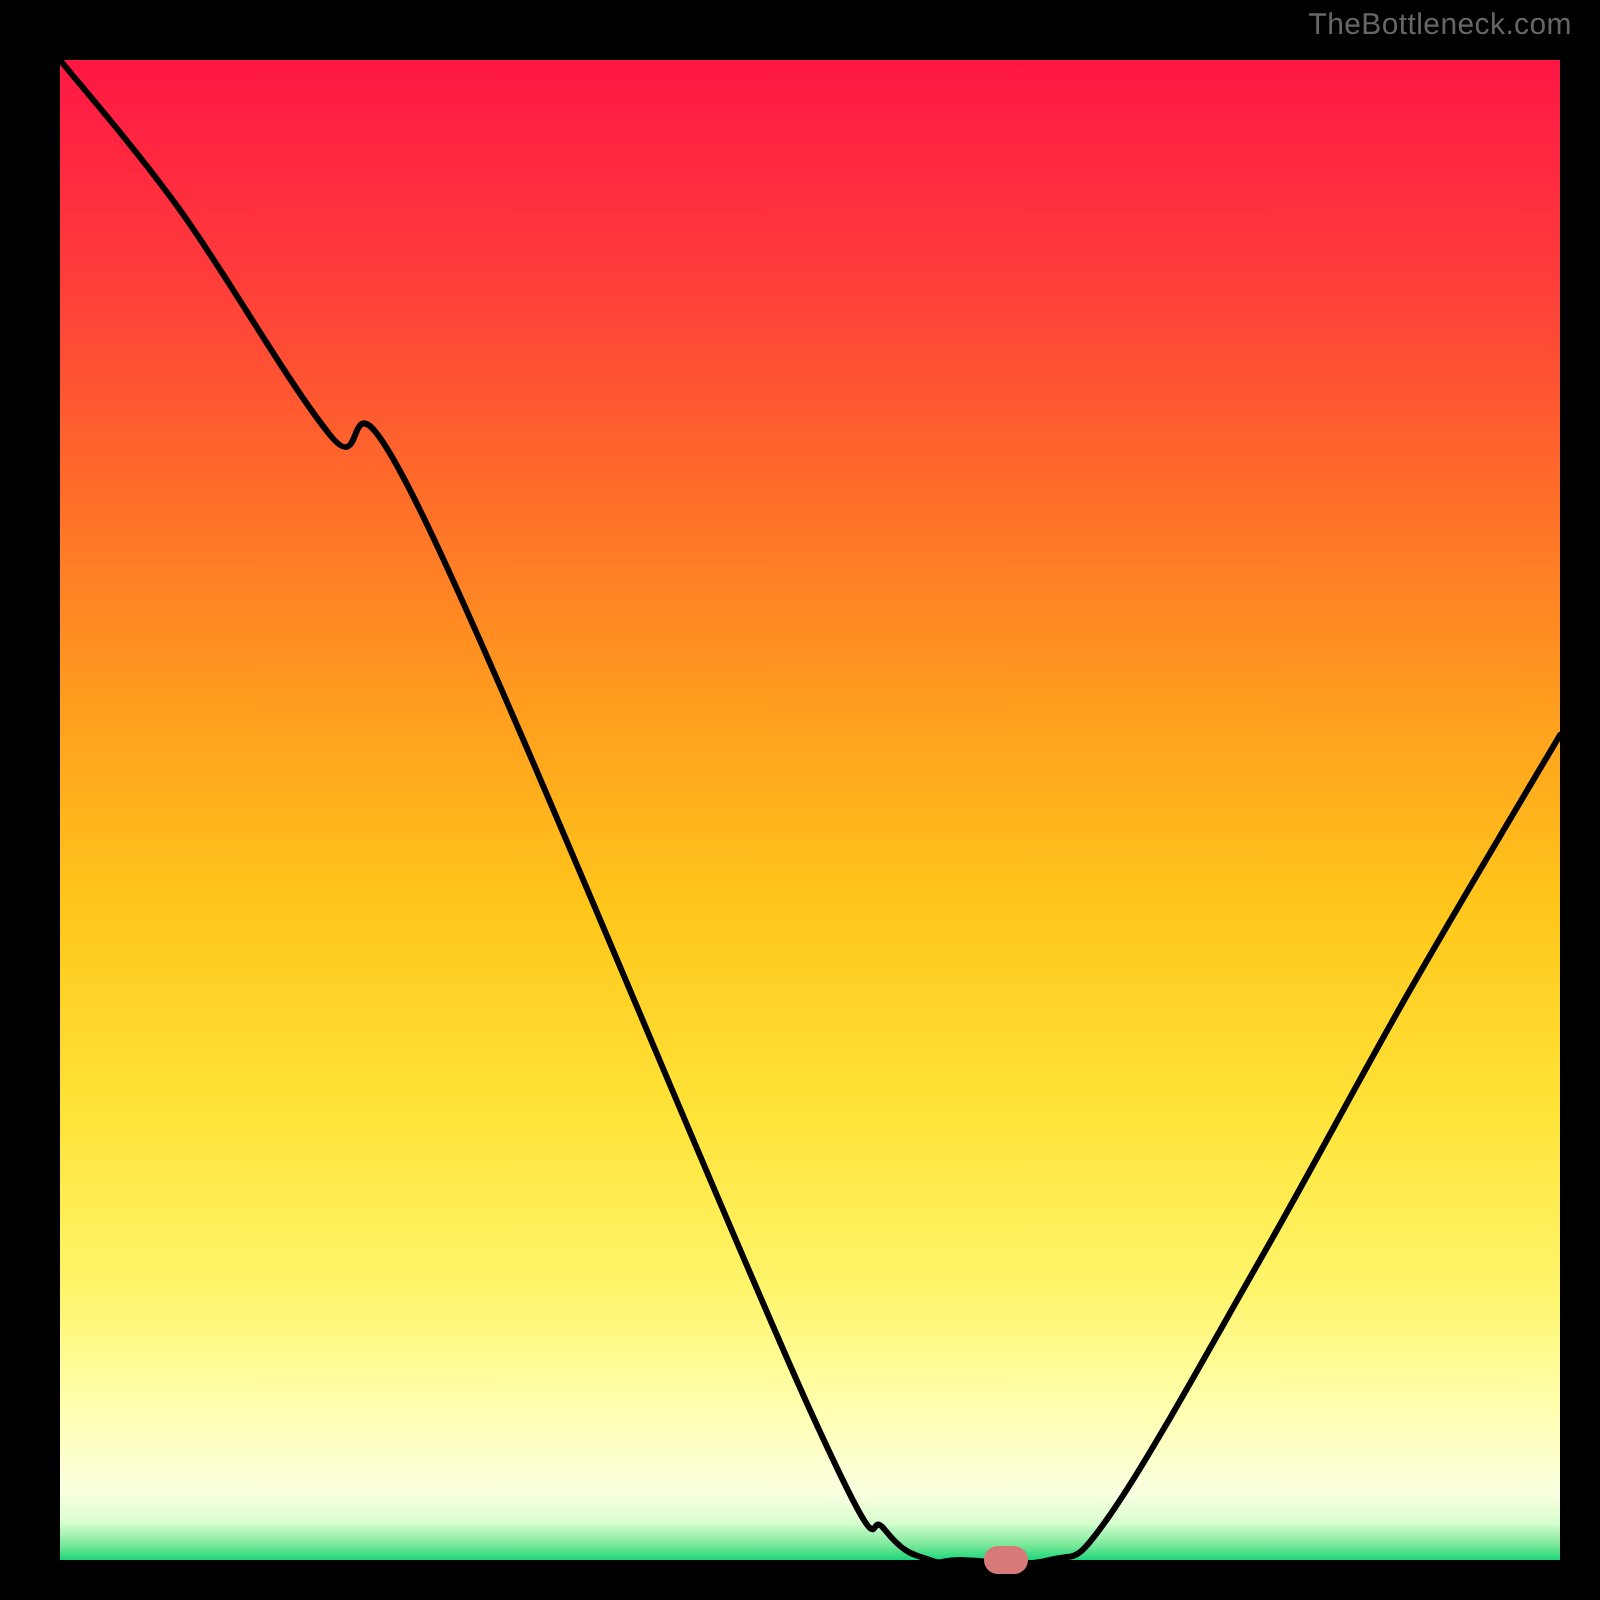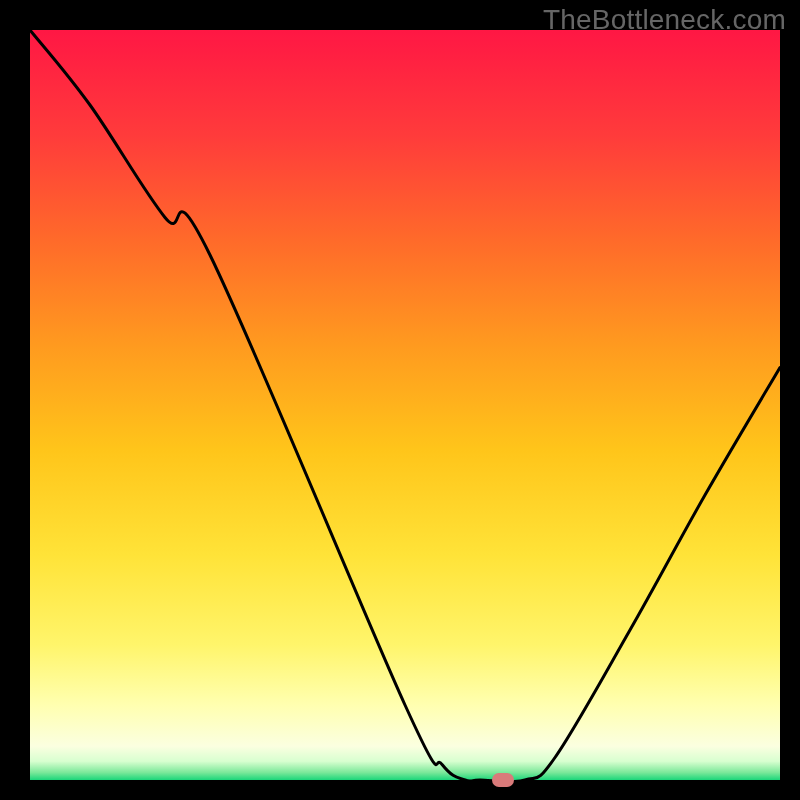--- a/index.html
+++ b/index.html
@@ -10,21 +10,21 @@
     background: #000;
     font-family: Arial, Helvetica, sans-serif;
     position: relative;
     overflow: hidden;
   }
   .watermark {
     position: absolute;
     top: 4px;
     right: 14px;
     color: #666;
-    font-size: 28px;
+    font-size: 15px;
     font-weight: 500;
     z-index: 10;
     letter-spacing: 0.2px;
   }
   .plot-frame {
     position: absolute;
     left: 30px;
     top: 30px;
     width: 750px;
     height: 750px;

